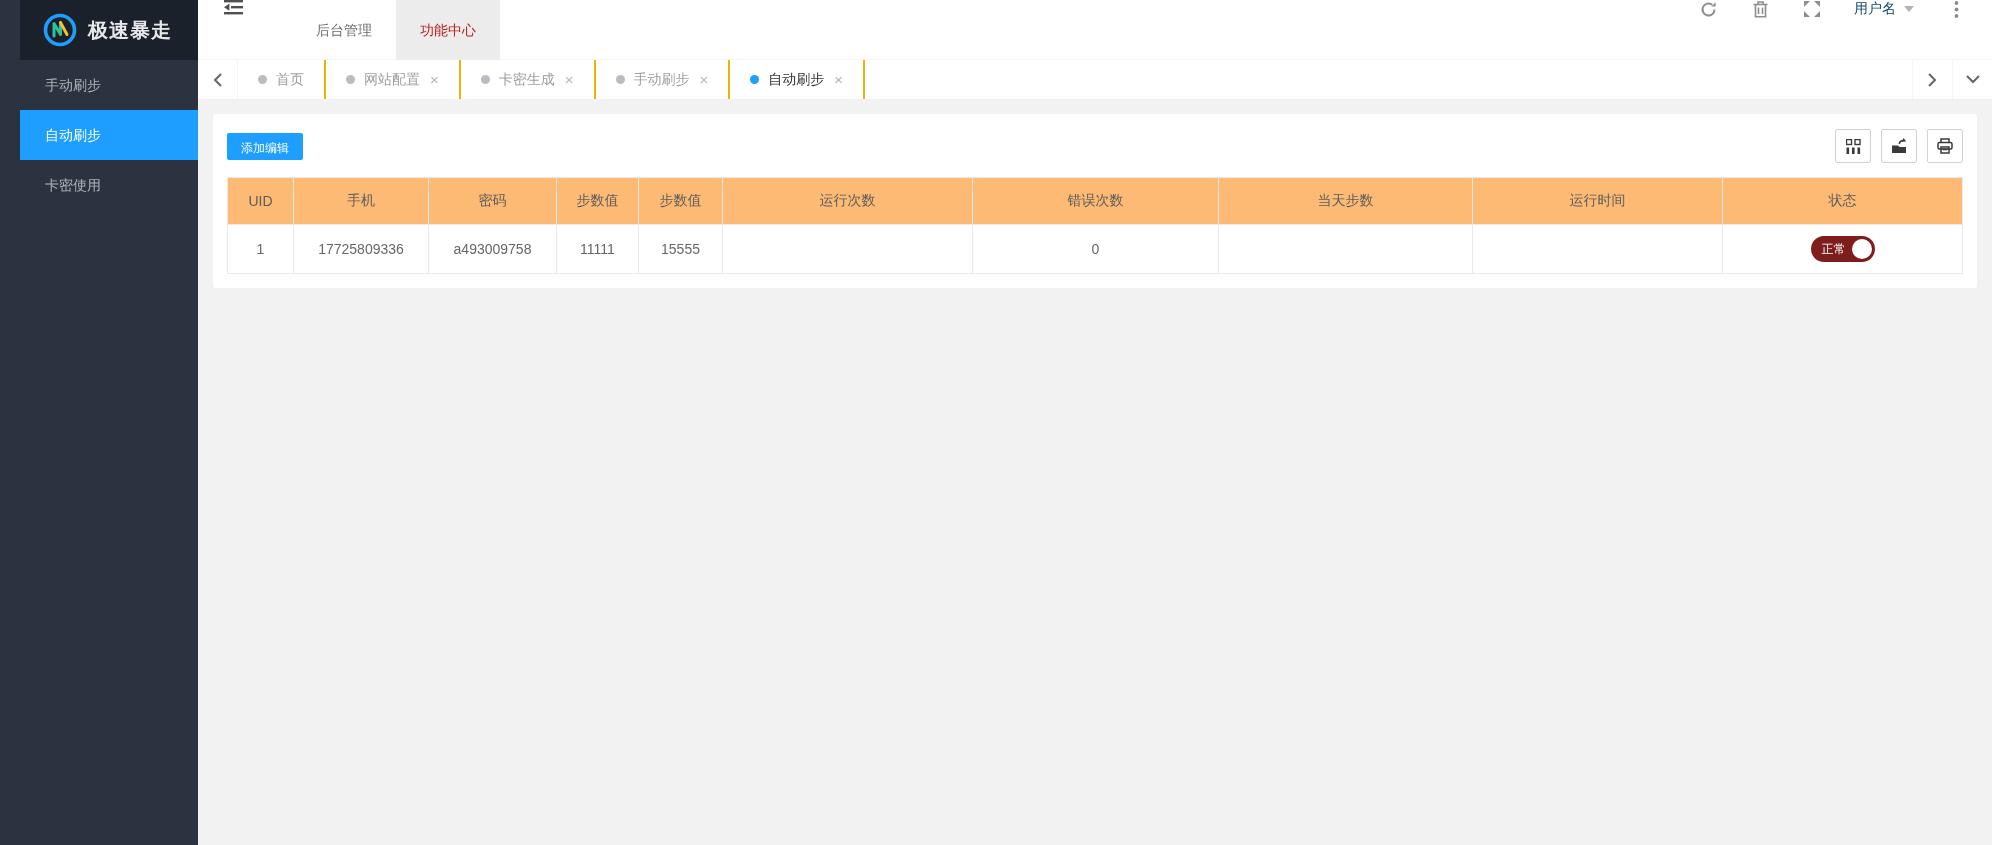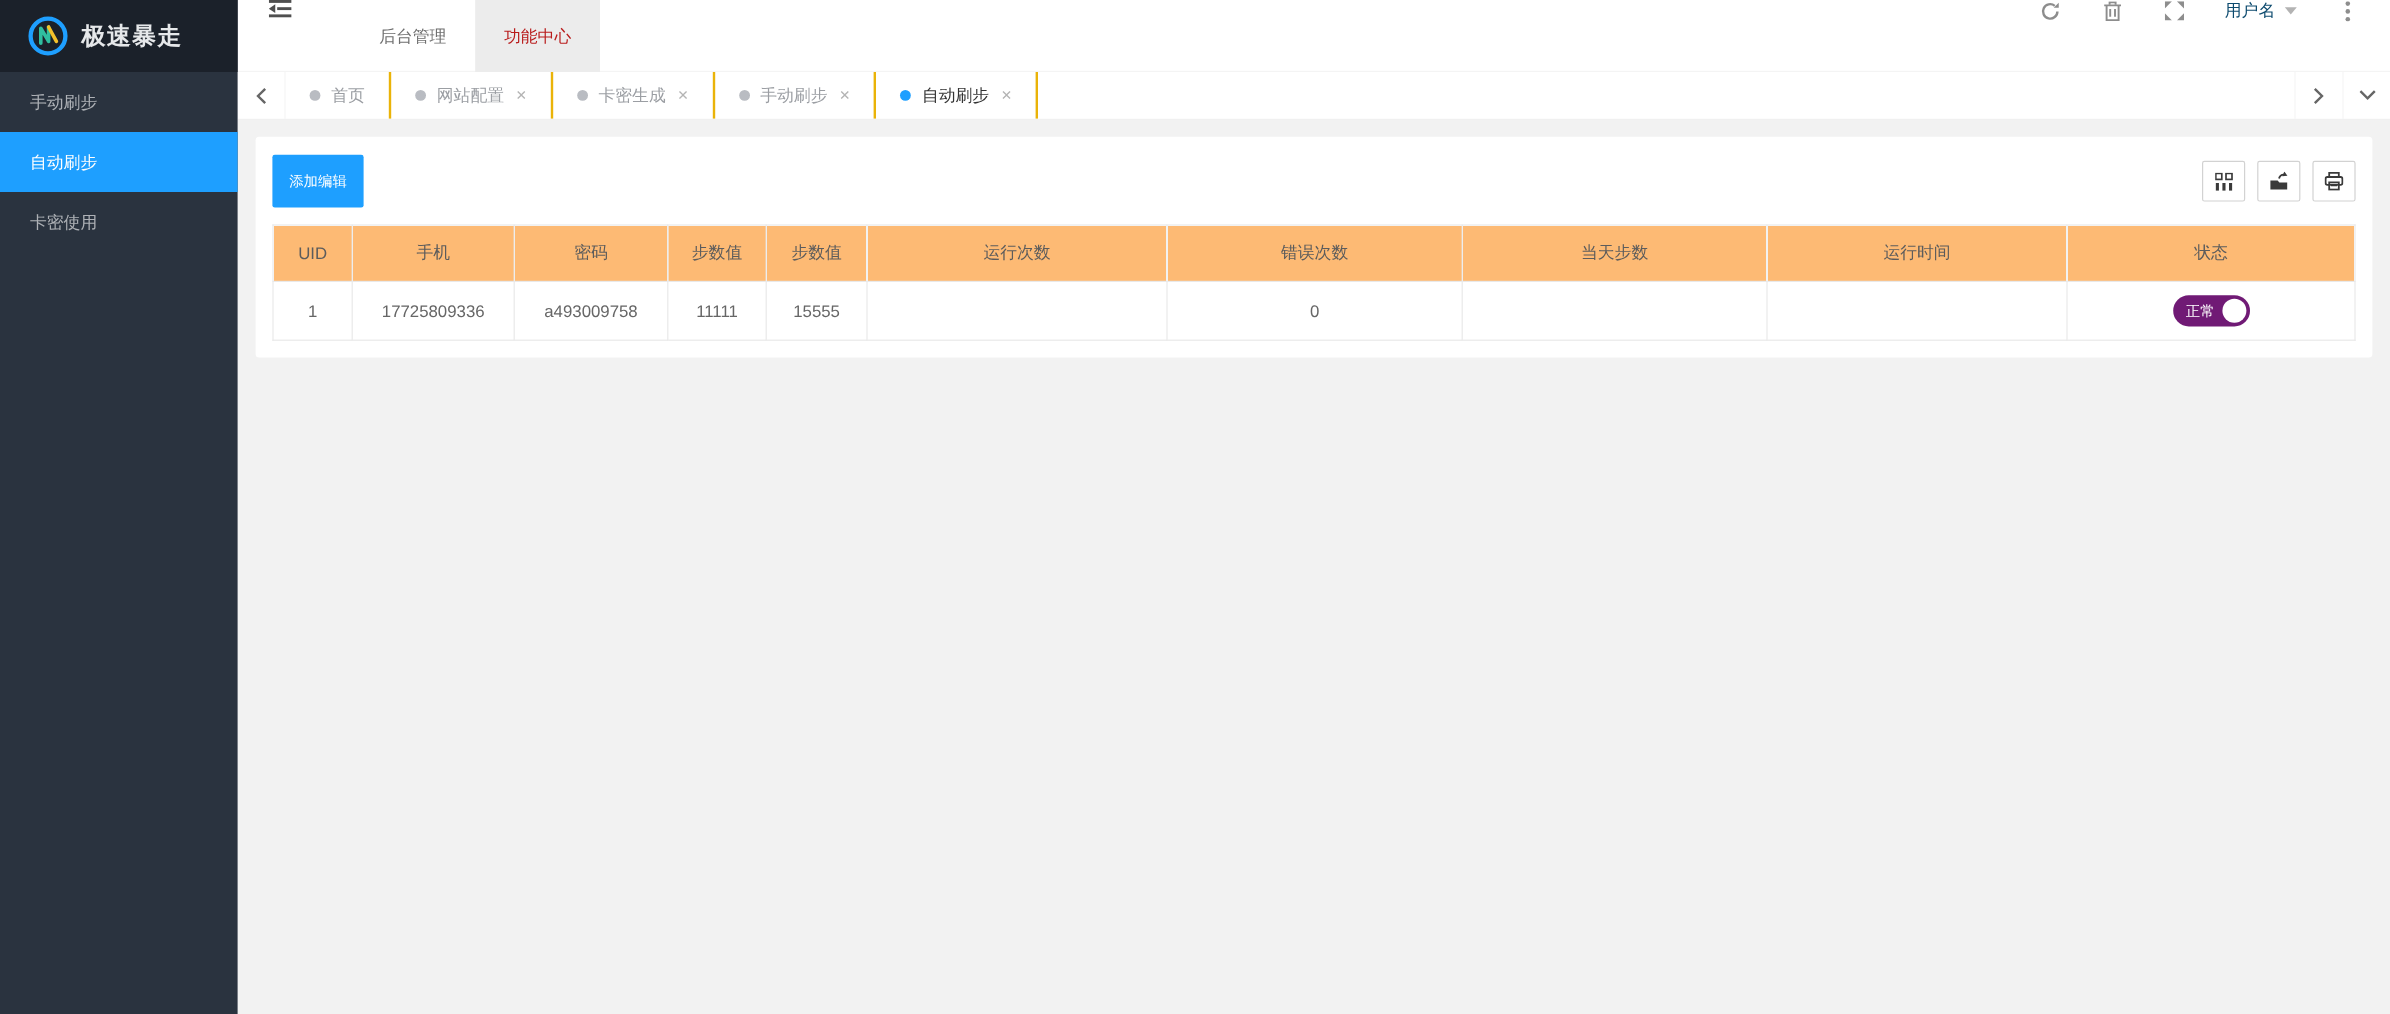--- a/index.html
+++ b/index.html
@@ -3,21 +3,21 @@
 <meta charset="utf-8">
 <style>
   * { box-sizing: border-box; margin: 0; padding: 0; }
   body { margin: 0; background: #f2f2f2; }
   .app {
     position: relative; width: 1992px; height: 845px; overflow: hidden;
     font-family: "Liberation Sans", "DejaVu Sans", sans-serif; background: #f2f2f2;
   }
 
   
-  .sidebar { position: absolute; left: 0; top: 0; width: 198px; height: 845px; background: #2a333f; z-index: 3; }
+  .sidebar { position: absolute; left: 0; top: 0; width: 198px; height: 845px; background: #2a333f; z-index: 3; padding-left: 20px; }
   .logo { height: 60px; background: #1b212a; display: flex; align-items: center; padding-left: 22px; }
   .logo-mark { width: 36px; height: 36px; margin-right: 10px; flex: 0 0 auto; }
   .logo-title { color: #e6e8ea; font-size: 20px; font-weight: bold; letter-spacing: 1px; }
   .menu-item {
     height: 50px; line-height: 50px; padding-left: 25px;
     color: rgba(255,255,255,.62); font-size: 14px; cursor: pointer;
   }
   .menu-item.active { background: #1E9FFF; color: #fff; }
 
   
@@ -50,40 +50,40 @@
   .tab .dot { width: 9px; height: 9px; border-radius: 50%; background: #b9bcc2; margin-right: 9px; flex: 0 0 auto; }
   .tab .close { color: #b4b4b4; font-size: 15px; margin-left: 10px; line-height: 1; }
   .tab.active { color: #333; }
   .tab.active .dot { background: #1E9FFF; }
 
   
   .content { position: absolute; left: 198px; top: 100px; right: 0; bottom: 0; background: #f2f2f2; padding: 14px 15px; overflow: hidden; }
   .card { background: #fff; border-radius: 3px; padding: 12px 14px 14px; }
   .card-toolbar { display: flex; align-items: center; justify-content: space-between; padding: 3px 0 14px; }
   .add-btn {
-    height: 44px; line-height: 30px; padding: 0 14px; background: #1E9FFF; color: #fff;
+    height: 27px; line-height: 30px; padding: 0 14px; background: #1E9FFF; color: #fff;
     border: none; border-radius: 2px; font-size: 12px; cursor: pointer;
     font-family: "Liberation Sans", "DejaVu Sans", sans-serif;
   }
   .tool-icons { display: flex; gap: 10px; }
   .tool-btn {
     width: 36px; height: 34px; border: 1px solid #d2d2d2; background: #fff; border-radius: 2px;
     display: flex; align-items: center; justify-content: center; color: #3a3a3a; cursor: pointer;
   }
 
   
   table { width: 100%; border-collapse: collapse; table-layout: fixed; }
   th, td { border: 1px solid #e9e9e9; text-align: center; font-weight: normal; overflow: hidden; }
   th { background: #fdba74; color: #5c5c5c; font-size: 14px; height: 47px; }
   td { color: #666; font-size: 14px; height: 49px; }
 
   
   .toggle {
     display: inline-flex; align-items: center; position: relative;
-    width: 64px; height: 26px; background: #701a75; border-radius: 26px; cursor: pointer; vertical-align: middle;
+    width: 64px; height: 26px; background: #7f1d1d; border-radius: 26px; cursor: pointer; vertical-align: middle;
   }
   .toggle .t-label { color: #fff; font-size: 12px; margin-left: 11px; }
   .toggle .knob { position: absolute; right: 3px; top: 3px; width: 20px; height: 20px; background: #fff; border-radius: 50%; }
 
   svg { display: block; }
 </style>
 </head>
 <body>
 
 <div class="app">

